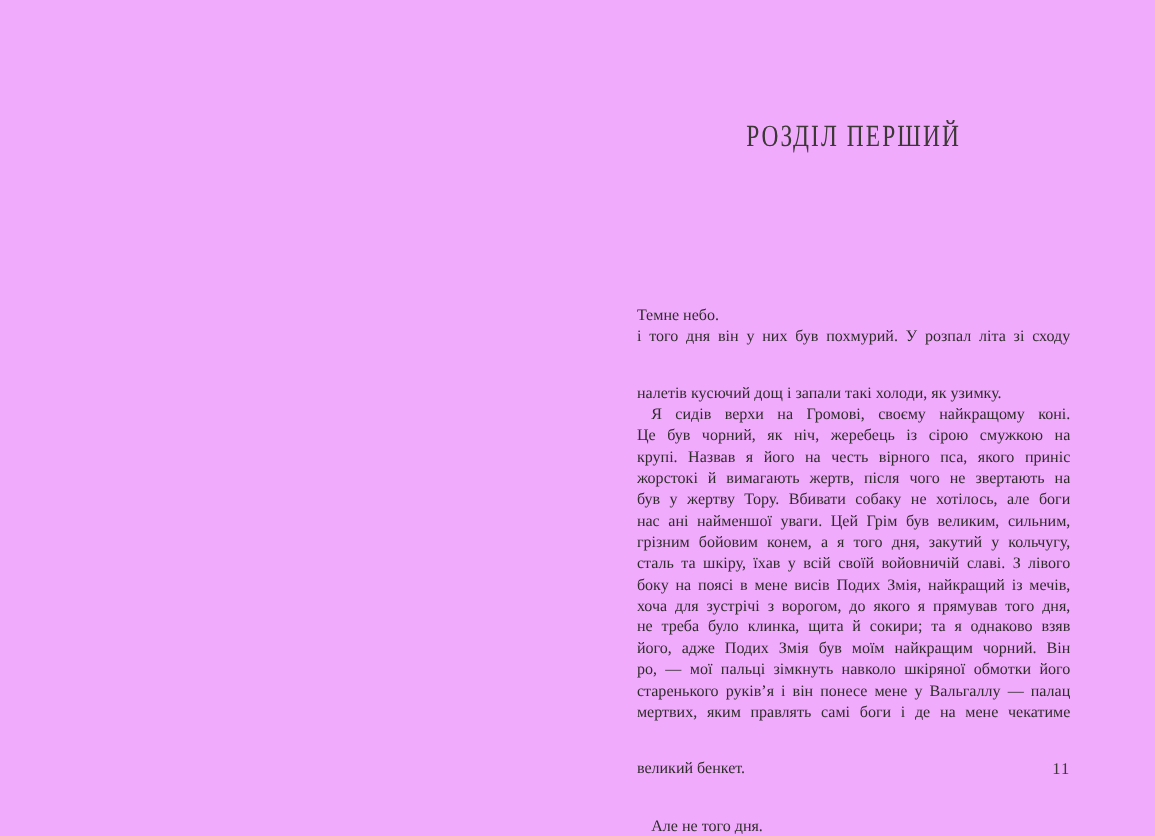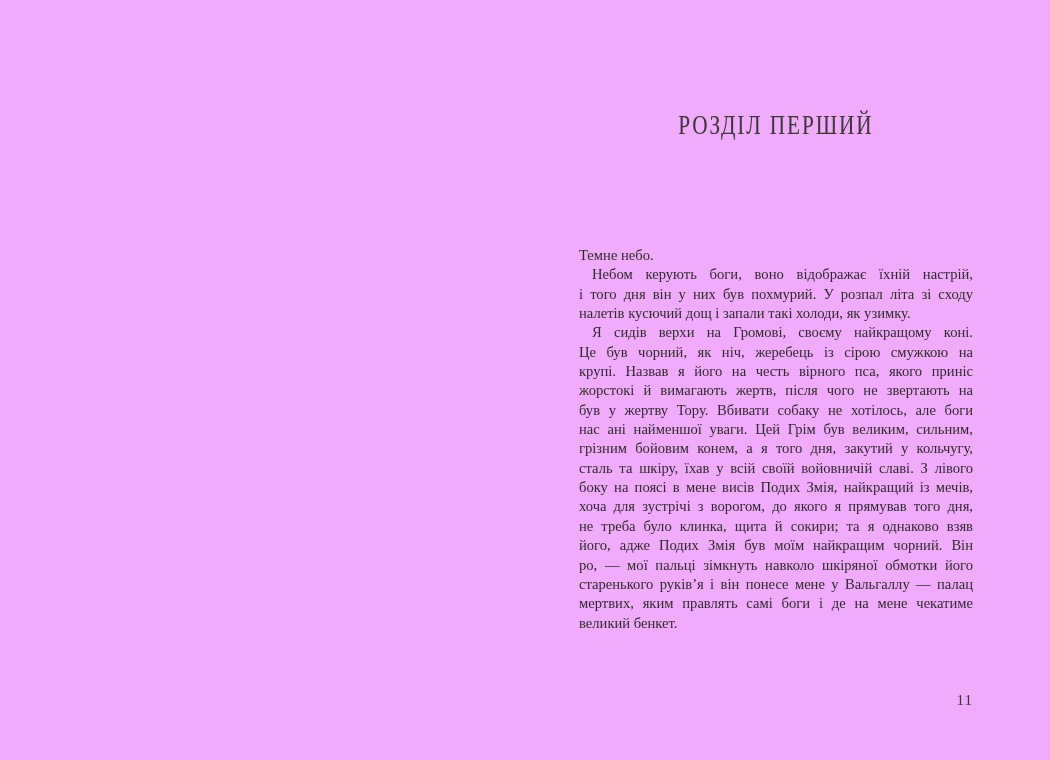--- a/index.html
+++ b/index.html
@@ -45,20 +45,21 @@
   }
   .text-line {
     height: 19.35px;
     overflow: hidden;
     text-align: justify;
     text-align-last: justify;
   }
   .text-line.no-justify {
     text-align: left;
     text-align-last: left;
+    margin-top: 32px;
   }
   .text-line.indent {
     text-indent: 13px;
   }
   .page-number {
     position: absolute;
     top: 692px;
     left: 579px;
     width: 394px;
     text-align: right;
@@ -68,35 +69,35 @@
   }
 </style>
 </head>
 <body>
 
 <div class="page">
   <h1 class="chapter-heading">РОЗДІЛ ПЕРШИЙ</h1>
 
   <div class="text-block" id="text-block">
       <div class="text-line no-justify">Темне небо.</div>
-      <div class="text-line indent">Небом керують боги, воно відображає їхній настрій,</div>
       <div class="text-line">і того дня він у них був похмурий. У розпал літа зі сходу</div>
       <div class="text-line no-justify">налетів кусючий дощ і запали такі холоди, як узимку.</div>
       <div class="text-line indent">Я сидів верхи на Громові, своєму найкращому коні.</div>
       <div class="text-line">Це був чорний, як ніч, жеребець із сірою смужкою на</div>
       <div class="text-line">крупі. Назвав я його на честь вірного пса, якого приніс</div>
       <div class="text-line">жорстокі й вимагають жертв, після чого не звертають на</div>
       <div class="text-line">був у жертву Тору. Вбивати собаку не хотілось, але боги</div>
       <div class="text-line">нас ані найменшої уваги. Цей Грім був великим, сильним,</div>
       <div class="text-line">грізним бойовим конем, а я того дня, закутий у кольчугу,</div>
       <div class="text-line">сталь та шкіру, їхав у всій своїй войовничій славі. З лівого</div>
       <div class="text-line">боку на поясі в мене висів Подих Змія, найкращий із мечів,</div>
       <div class="text-line">хоча для зустрічі з ворогом, до якого я прямував того дня,</div>
       <div class="text-line">не треба було клинка, щита й сокири; та я однаково взяв</div>
       <div class="text-line">його, адже Подих Змія був моїм найкращим чорний. Він</div>
       <div class="text-line">ро, — мої пальці зімкнуть навколо шкіряної обмотки його</div>
       <div class="text-line">старенького руків’я і він понесе мене у Вальгаллу — палац</div>
       <div class="text-line">мертвих, яким правлять самі боги і де на мене чекатиме</div>
       <div class="text-line no-justify">великий бенкет.</div>
+      <div class="text-line indent no-justify">Але не того дня.</div>
     </div>
 
   <div class="page-number">11</div>
 </div>
 
 </body></html>

